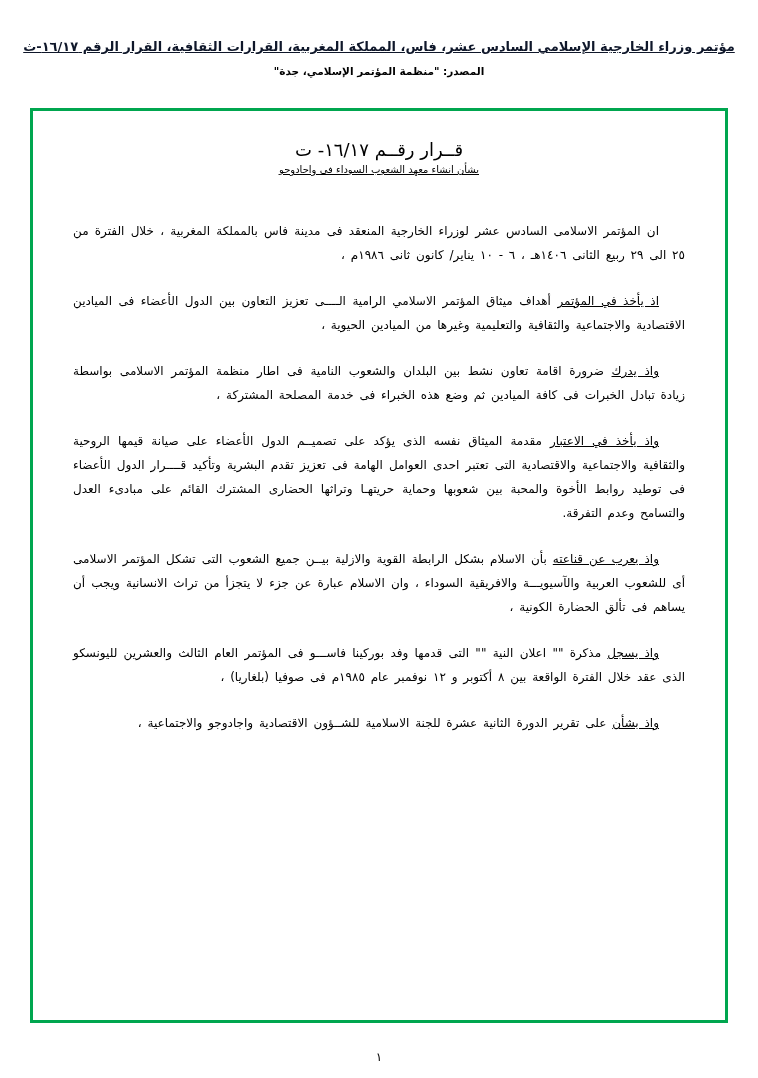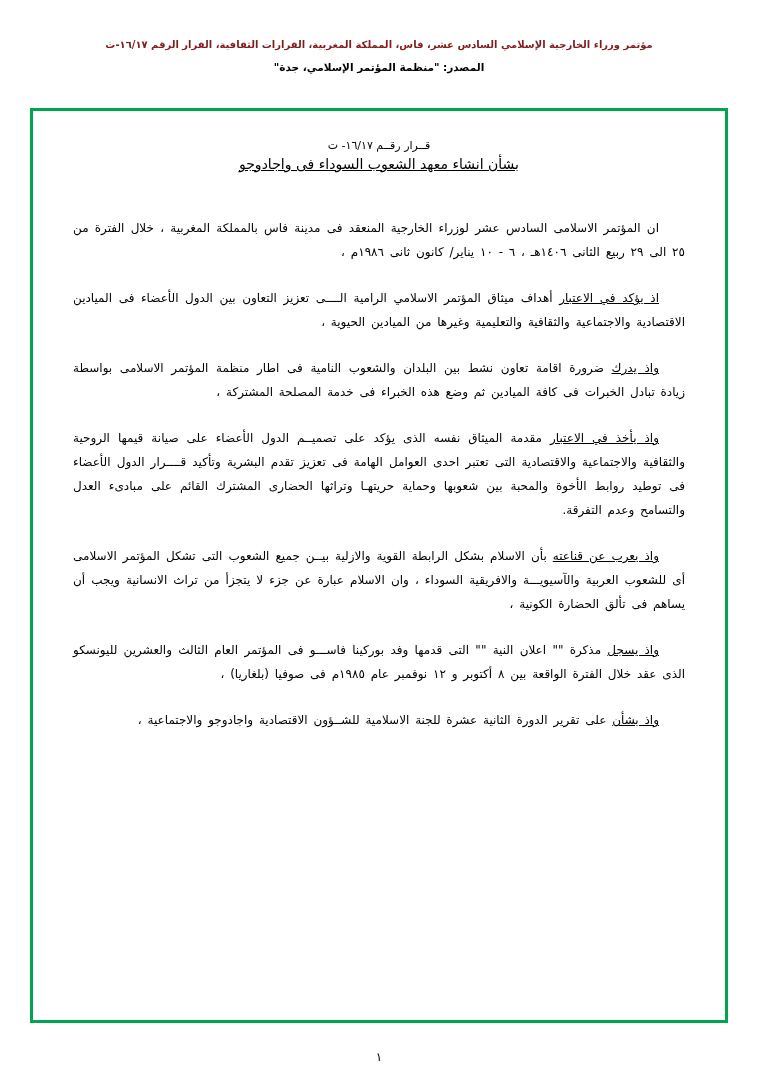--- a/index.html
+++ b/index.html
@@ -19,25 +19,26 @@
     width: 758px;
     height: 1078px;
     position: relative;
     box-sizing: border-box;
   }
   .header-block {
     text-align: center;
     padding-top: 38px;
   }
   .doc-header {
-    font-size: 10px;
+    font-size: 13px;
     font-weight: bold;
     letter-spacing: 0px;
     line-height: 1.4;
-    color: #7f1d1d;
+    color: #0f172a;
+    text-decoration: underline;
   }
   .doc-source {
     font-size: 10.5px;
     font-weight: bold;
     margin-top: 9px;
     color: #000;
   }
   .frame {
     position: absolute;
     top: 108px;
@@ -47,29 +48,29 @@
     border: 3px solid #00a64f;
     box-sizing: border-box;
   }
   .frame-inner {
     padding: 22px 40px 20px 40px;
     box-sizing: border-box;
     height: 100%;
   }
   .res-title {
     text-align: center;
-    font-size: 11px;
+    font-size: 18px;
     letter-spacing: 1px;
     margin-top: 6px;
     margin-bottom: 4px;
     white-space: nowrap;
   }
   .res-subtitle {
     text-align: center;
-    font-size: 14px;
+    font-size: 10px;
     letter-spacing: 1px;
     text-decoration: underline;
     margin-bottom: 34px;
     white-space: nowrap;
   }
   .para {
     font-size: 12px;
     line-height: 2.0;
     text-align: justify;
     text-align-last: right;
@@ -110,21 +111,21 @@
     <div class="frame-inner">
 
       <div class="res-title">قــرار رقــم ١٦/١٧- ت</div>
       <div class="res-subtitle">بشأن انشاء معهد الشعوب السوداء فى واجادوجو</div>
 
       <p class="para first">
         <span class="indent"></span><span>ان المؤتمر الاسلامى السادس عشر لوزراء الخارجية المنعقد فى مدينة فاس بالمملكة المغربية ، خلال الفترة من ٢٥ الى ٢٩ ربيع الثانى ١٤٠٦هـ ، ٦ - ١٠ يناير/ كانون ثانى ١٩٨٦م ،</span>
       </p>
 
       <p class="para">
-        <span class="indent"></span><span class="lead-under">اذ يؤكد في الاعتبار</span>
+        <span class="indent"></span><span class="lead-under">اذ يأخذ في المؤتمر</span>
         <span>أهداف ميثاق المؤتمر الاسلامي الرامية الــــى تعزيز التعاون بين الدول الأعضاء فى الميادين الاقتصادية والاجتماعية والثقافية والتعليمية وغيرها من الميادين الحيوية ،</span>
       </p>
 
       <p class="para">
         <span class="indent"></span><span class="lead-under">واذ يدرك</span>
         <span>ضرورة اقامة تعاون نشط بين البلدان والشعوب النامية فى اطار منظمة المؤتمر الاسلامى بواسطة زيادة تبادل الخبرات فى كافة الميادين ثم وضع هذه الخبراء فى خدمة المصلحة المشتركة ،</span>
       </p>
 
       <p class="para">
         <span class="indent"></span><span class="lead-under">واذ يأخذ في الاعتبار</span>

